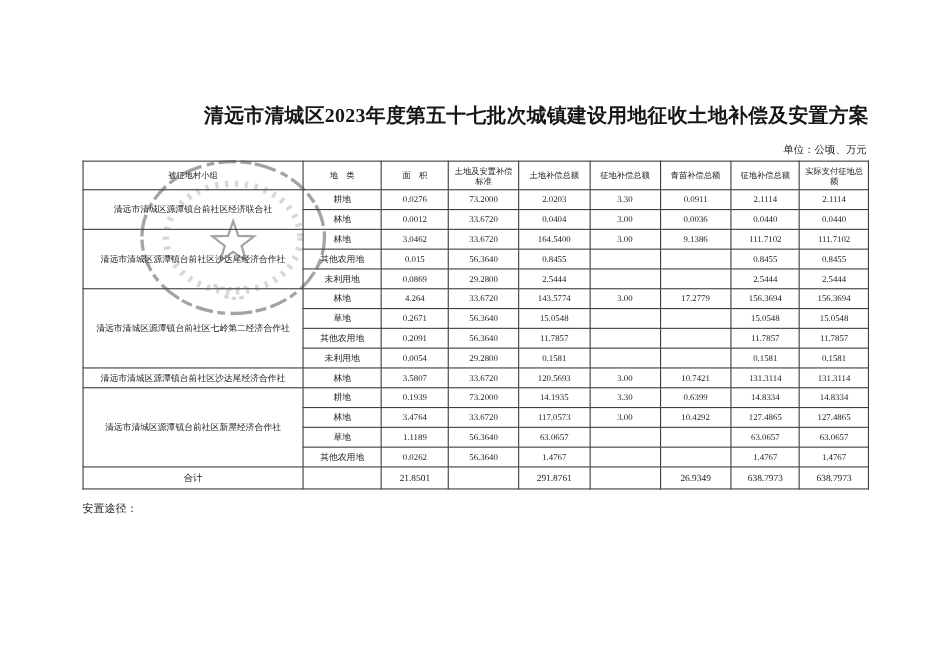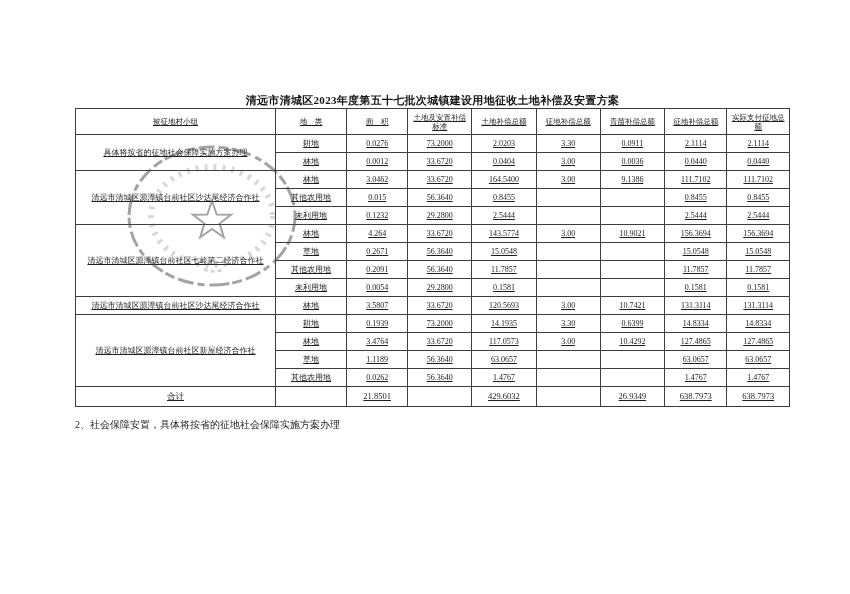--- a/index.html
+++ b/index.html
@@ -8,37 +8,36 @@
     background: #ffffff;
     font-family: "Liberation Serif", "DejaVu Serif", serif;
     color: #1f1f1f;
     position: relative;
     overflow: hidden;
   }
   .page { width: 850px; height: 594px; position: relative; }
   .content { margin: 0 60px 0 75px; }
   .doc-title {
     margin-top: 93px;
-    text-align: center;
-    font-size: 11px;
+    text-align: right;
+    font-size: 18px;
     font-weight: bold;
     letter-spacing: 0.3px;
     color: #161616;
   }
   .unit-note {
     text-align: right;
     font-size: 9.5px;
     margin: 13px 2px 3px 0;
     color: #2a2a2a;
   }
   table.comp-table {
     width: 100%;
     border-collapse: collapse;
     table-layout: fixed;
-    text-decoration: underline;
   }
   .comp-table th, .comp-table td {
     border: 1px solid #3d3d3d;
     text-align: center;
     vertical-align: middle;
     padding: 1px 2px;
     font-size: 8px;
     height: 18px;
     line-height: 1.2;
     overflow: hidden;
@@ -76,20 +75,21 @@
 
   <svg class="seal" viewBox="0 0 178 152" xmlns="http://www.w3.org/2000/svg">
     <ellipse cx="88" cy="75" rx="83" ry="69" fill="none" stroke="#4a4a4a" stroke-width="3" stroke-dasharray="16 4 10 3 20 5 7 4"></ellipse>
     <ellipse cx="88" cy="75" rx="61" ry="49" fill="none" stroke="#555555" stroke-width="6" stroke-dasharray="3 6" opacity="0.45"></ellipse>
     <polygon points="88,60 92.7,73.5 107,73.8 95.6,82.5 99.8,96.2 88,88 76.2,96.2 80.4,82.5 69,73.8 83.3,73.5" fill="none" stroke="#4a4a4a" stroke-width="2"></polygon>
     <path d="M70 118 q12 6 30 2 M80 128 q8 4 18 1" fill="none" stroke="#5a5a5a" stroke-width="3" opacity="0.5" stroke-dasharray="4 3"></path>
   </svg>
 
   <div class="content">
     <div class="doc-title">清远市清城区2023年度第五十七批次城镇建设用地征收土地补偿及安置方案</div>
+    <div class="unit-note">单位：公顷、万元</div>
 
     <table class="comp-table">
       <colgroup>
         <col style="width:28%">
           <col style="width:10%">
           <col style="width:8.5%">
         <col style="width:9%">
           <col style="width:9%">
           <col style="width:9%">
         <col style="width:9%">
@@ -104,21 +104,21 @@
             <th>土地及安置补偿标准</th>
             <th>土地补偿总额</th>
             <th>征地补偿总额</th>
             <th>青苗补偿总额</th>
             <th>征地补偿总额</th>
             <th>实际支付征地总额</th>
           </tr>
       </thead>
       <tbody>
           <tr>
-            <td class="group-name" rowspan="2">具体将按省的征地社会保障实施方案办理</td>
+            <td class="group-name" rowspan="2">清远市清城区源潭镇台前社区经济联合社</td>
             <td>耕地</td>
             <td>0.0276</td>
             <td>73.2000</td>
             <td>2.0203</td>
             <td>3.30</td>
             <td>0.0911</td>
             <td>2.1114</td>
             <td>2.1114</td>
           </tr>
           <tr>
@@ -147,36 +147,36 @@
             <td>0.015</td>
             <td>56.3640</td>
             <td>0.8455</td>
             <td></td>
             <td></td>
             <td>0.8455</td>
             <td>0.8455</td>
           </tr>
           <tr>
             <td>未利用地</td>
-            <td>0.1232</td>
+            <td>0.0869</td>
             <td>29.2800</td>
             <td>2.5444</td>
             <td></td>
             <td></td>
             <td>2.5444</td>
             <td>2.5444</td>
           </tr>
           <tr>
             <td class="group-name" rowspan="4">清远市清城区源潭镇台前社区七岭第二经济合作社</td>
             <td>林地</td>
             <td>4.264</td>
             <td>33.6720</td>
             <td>143.5774</td>
             <td>3.00</td>
-            <td>10.9021</td>
+            <td>17.2779</td>
             <td>156.3694</td>
             <td>156.3694</td>
           </tr>
           <tr>
             <td>草地</td>
             <td>0.2671</td>
             <td>56.3640</td>
             <td>15.0548</td>
             <td></td>
             <td></td>
@@ -253,26 +253,26 @@
             <td></td>
             <td></td>
             <td>1.4767</td>
             <td>1.4767</td>
           </tr>
           <tr class="total-row">
             <td>合计</td>
             <td></td>
             <td>21.8501</td>
             <td></td>
-            <td>429.6032</td>
+            <td>291.8761</td>
             <td></td>
             <td>26.9349</td>
             <td>638.7973</td>
             <td>638.7973</td>
           </tr>
         </tbody>
     </table>
 
     <div class="footer-notes">
-      <div>2、社会保障安置，具体将按省的征地社会保障实施方案办理</div>
+      <div>安置途径：</div>
     </div>
   </div>
 </div>
 
 </body></html>

